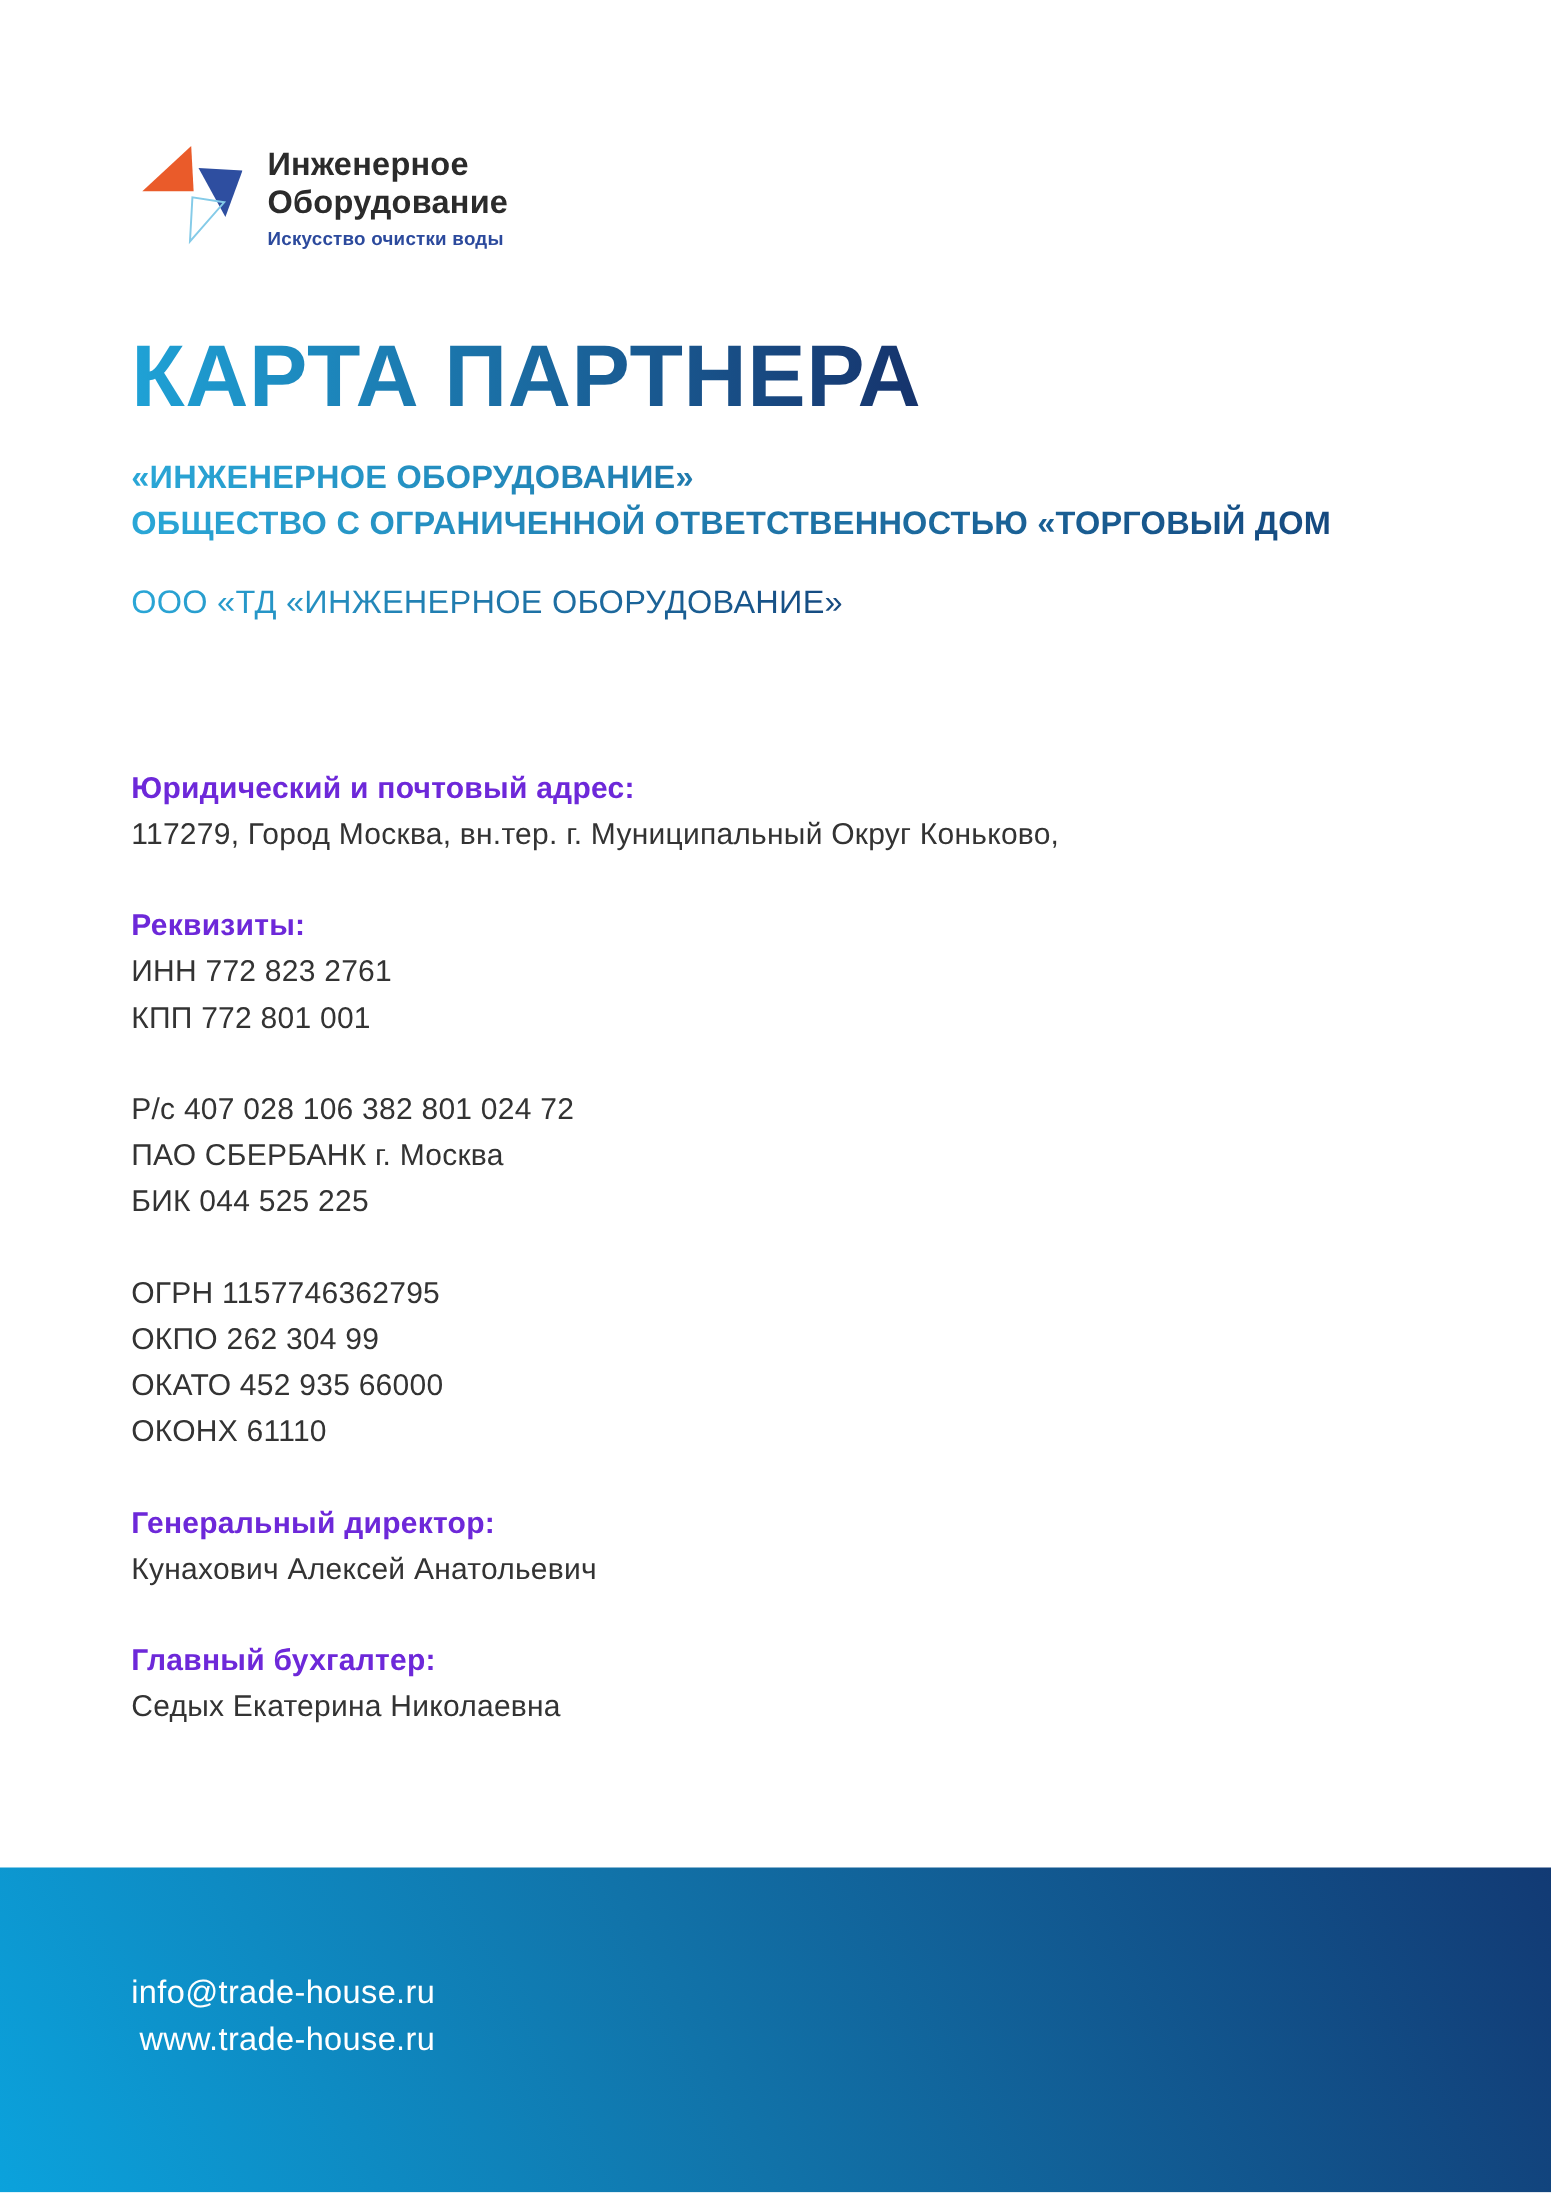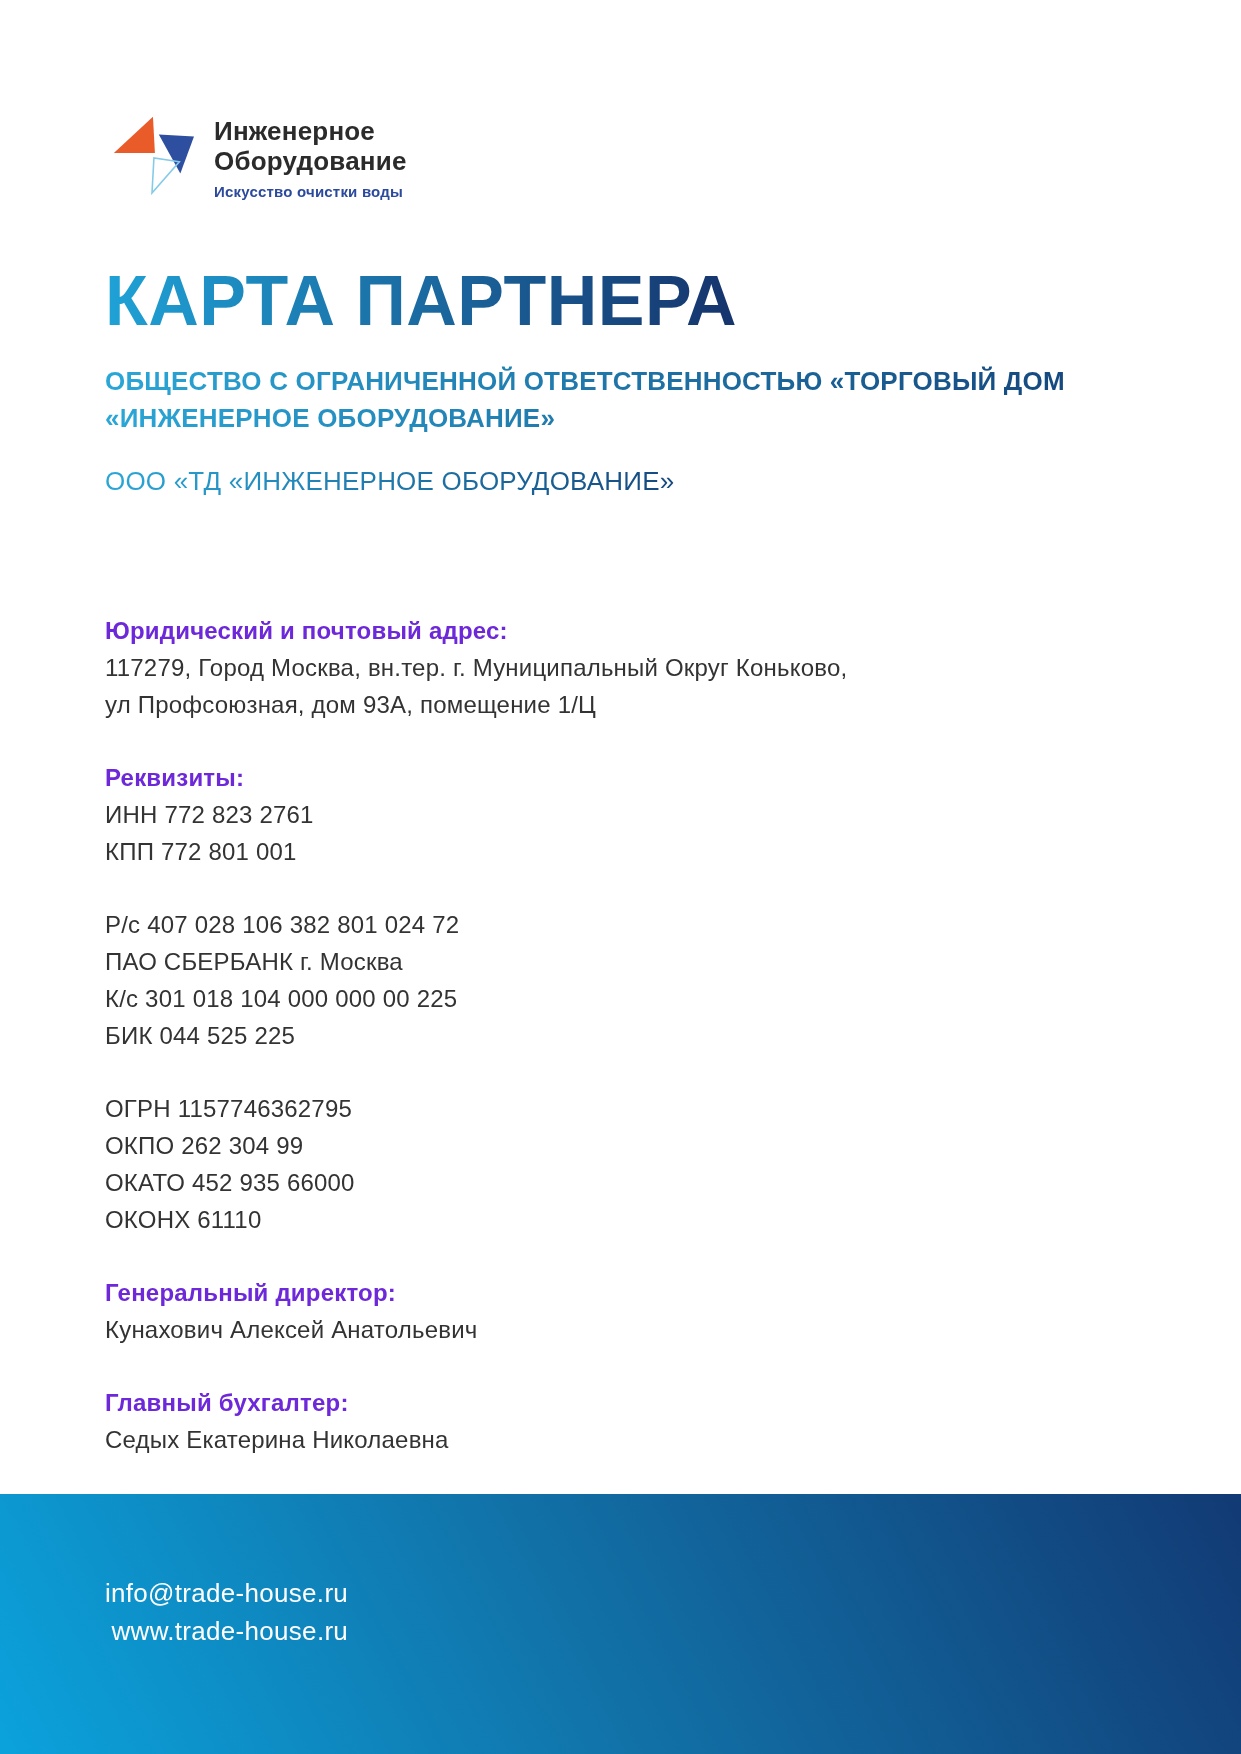--- a/index.html
+++ b/index.html
@@ -102,47 +102,45 @@
       <div class="logo-tagline">Искусство очистки воды</div>
     </div>
   </div>
 
   <div class="doc-title">
     <span class="grad-text">КАРТА ПАРТНЕРА</span>
   </div>
 
   <div class="company-fullname">
     <span class="grad-text-mid">
+      <div>«ИНЖЕНЕРНОЕ ОБОРУДОВАНИЕ»</div>
       <div>ОБЩЕСТВО С ОГРАНИЧЕННОЙ ОТВЕТСТВЕННОСТЬЮ «ТОРГОВЫЙ ДОМ</div>
-      <div>«ИНЖЕНЕРНОЕ ОБОРУДОВАНИЕ»</div>
     </span>
   </div>
 
   <div class="company-shortname">
     <span class="grad-text-mid">ООО «ТД «ИНЖЕНЕРНОЕ ОБОРУДОВАНИЕ»</span>
   </div>
 
   <div class="body-blocks">
 
     <div class="block">
       <div class="label">Юридический и почтовый адрес:</div>
       <div class="line">117279, Город Москва, вн.тер. г. Муниципальный Округ Коньково,</div>
-      <div class="line">ул Профсоюзная, дом 93А, помещение 1/Ц</div>
     </div>
 
     <div class="block">
       <div class="label">Реквизиты:</div>
       <div class="line">ИНН 772 823 2761</div>
       <div class="line">КПП 772 801 001</div>
     </div>
 
     <div class="block">
       <div class="line">Р/с 407 028 106 382 801 024 72</div>
       <div class="line">ПАО СБЕРБАНК г. Москва</div>
-      <div class="line">К/с 301 018 104 000 000 00 225</div>
       <div class="line">БИК 044 525 225</div>
     </div>
 
     <div class="block">
       <div class="line">ОГРН 1157746362795</div>
       <div class="line">ОКПО 262 304 99</div>
       <div class="line">ОКАТО 452 935 66000</div>
       <div class="line">ОКОНХ 61110</div>
     </div>
 

